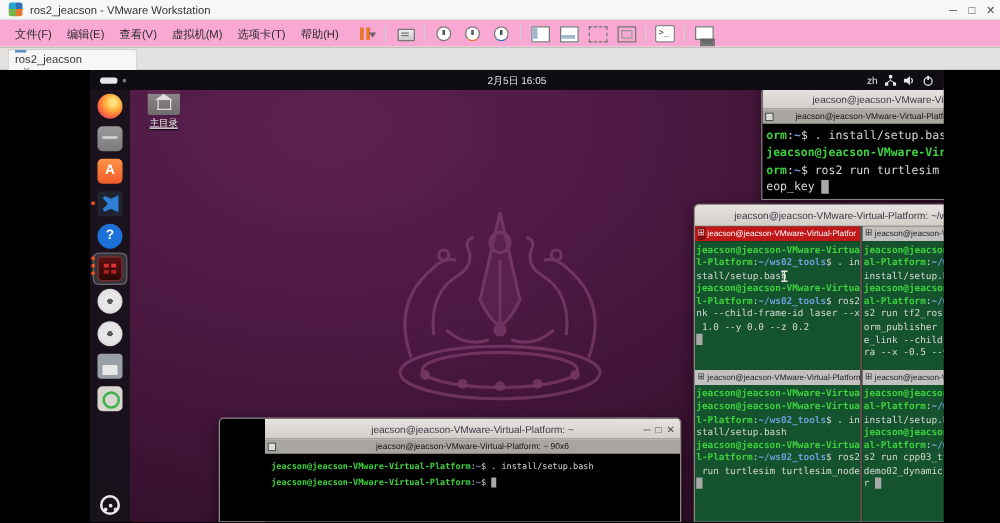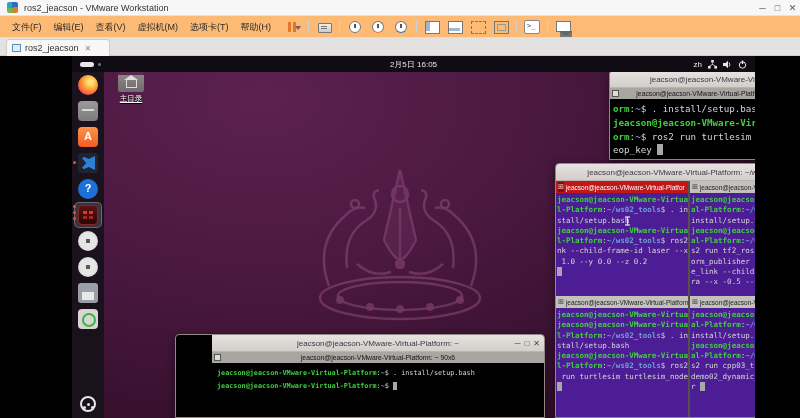--- a/index.html
+++ b/index.html
@@ -9,21 +9,21 @@
   #stage { position:relative; width:800px; height:418px; background:#000; }
 
   
   #vm-titlebar { left:0; top:0; width:800px; height:16px; background:#f7f7f7;
     border-bottom:1px solid #e3e3e3; display:flex; align-items:center; }
   #vm-app-icon { width:11px; height:11px; margin:0 6px 0 7px; border-radius:2px;
     background: conic-gradient(#2f6fb2 0 25%, #e8762c 0 50%, #74b44a 0 75%, #2aa3c9 0); }
   #vm-title { font-size:9px; color:#333;text-align:center; }
   #vm-controls { margin-left:auto; display:flex; }
   #vm-controls span { width:15px; text-align:center; font-size:9px; color:#555; line-height:14px; }
-  #vm-menubar { left:0; top:16px; width:800px; height:22px; background:#fdba74;
+  #vm-menubar { left:0; top:16px; width:800px; height:22px; background:#f9a8d4;
     border-bottom:1px solid #dcdcdc; display:flex; align-items:center; }
   #vm-menus { display:flex; margin-left:6px; }
   #vm-menus span { font-size:9px; color:#2b2b2b; padding:0 6px; line-height:20px; }
   #vm-toolbar { display:flex; align-items:center; margin-left:8px; gap:7px; }
   .tbsep { width:1px; height:14px; background:#d0d0d0; }
   .tbi { position:relative; width:16px; height:14px; }
   .tb-suspend::before { content:""; position:absolute; left:3px; top:2px; width:3px; height:10px; background:#e8762c; box-shadow:5px 0 0 #e8762c; }
   .tb-caret::after { content:""; position:absolute; right:0px; top:6px;
     border-left:3px solid transparent; border-right:3px solid transparent; border-top:4px solid #666; }
   .tb-cad::before { content:""; position:absolute; left:2px; top:3px; width:12px; height:8px;
@@ -44,21 +44,21 @@
   .tb-exitfull::after { content:""; position:absolute; left:4px; top:4px; width:7px; height:5px; border:1px solid #999; }
   .tb-console { border:1px solid #888; border-radius:2px; background:#fff; }
   .tb-console::before { content:">_"; position:absolute; left:2px; top:1px; font-size:7px; color:#444;
     font-family:"DejaVu Sans Mono", monospace; }
   .tb-monitor::before { content:""; position:absolute; left:1px; top:1px; width:13px; height:9px; border:1px solid #777; background:#fff; }
   .tb-monitor::after { content:""; position:absolute; left:5px; top:11px; width:6px; height:2px; background:#777; }
 
   #vm-tabbar { left:0; top:38px; width:800px; height:18px; background:#e4e2e0; border-bottom:1px solid #cfcdca; }
   #vm-tab { position:absolute; left:6px; top:1px; height:17px; width:104px; background:#f8f7f6;
     border:1px solid #cfcdca; border-bottom:none; border-radius:3px 3px 0 0;
-    display:flex; align-items:center; padding:0 5px; }
+    display:flex; padding:0 5px;flex-direction:column; }
   #vm-tab-icon { width:9px; height:8px; border:1px solid #5a8fbe; background:#dfeefb; margin-right:4px; }
   #vm-tab-label { font-size:9px; color:#333; }
   #vm-tab-close { margin-left:6px; font-size:8px; color:#888; }
 
   
   #vm-display { left:0; top:56px; width:800px; height:362px; background:#000; overflow:hidden; }
   #ubuntu-screen { left:72px; top:0; width:683px; height:362px; overflow:hidden;
     background: radial-gradient(ellipse at 28% 12%, #5d2150 0%, #4a1840 40%, #36102d 75%, #270a21 100%); }
 
   #ubuntu-topbar { left:0; top:0; width:683px; height:16px; background:#0f0d13;
@@ -143,21 +143,21 @@
   .tm-col { display:flex; flex-direction:column; }
   .tm-col.left { width:134px; border-right:2px solid #55504b; }
   .tm-col.right { width:133px; }
   .pane-titlebar { height:12px; background:#c3c1be; display:flex; align-items:center; overflow:hidden; flex:none; }
   .pane-titlebar .grid-ico { font-size:7px; margin:0 2px; color:#333; line-height:10px; }
   .pane-titlebar .pane-label { font-size:6.5px; color:#1c1c1c; white-space:nowrap; }
   .pane-titlebar.active { background:#c01818; }
   .pane-titlebar.active .pane-label { color:#fff; }
   .pane-titlebar.active .grid-ico { color:#ffd3d3; background:#7d0f0f; }
   .pane-content { padding:2px 1px 0 1px; font-size:7.5px; line-height:10.3px;
-    font-family:"DejaVu Sans Mono","Liberation Mono",monospace; overflow:hidden; flex:1; background:#4c1d95; }
+    font-family:"DejaVu Sans Mono","Liberation Mono",monospace; overflow:hidden; flex:1; background:#14532d; }
   .pane-content .tline { white-space:pre; }
   .pane-top { height:103px; flex:none !important; }
 
   
   #mouse-ibeam { left:552px; top:160px; width:7px; height:10px; z-index:25; }
 
   .term-icon-sq { display:inline-block; width:7px; height:7px; border:1px solid #555; background:#ddd; margin:0 2px; flex:none; }
 </style>
 </head>
 <body>

